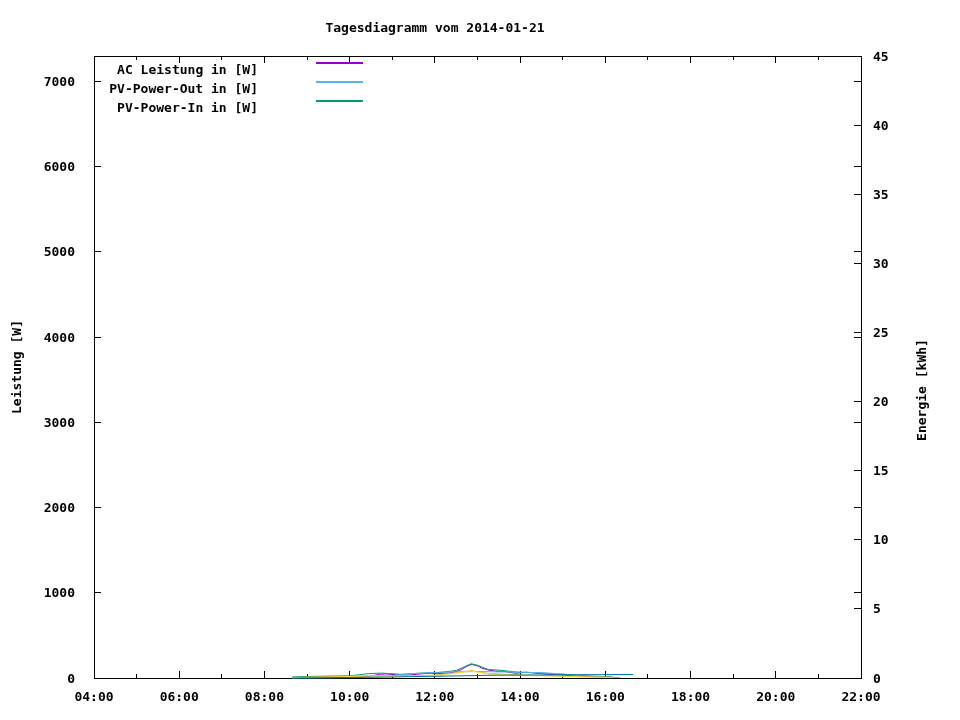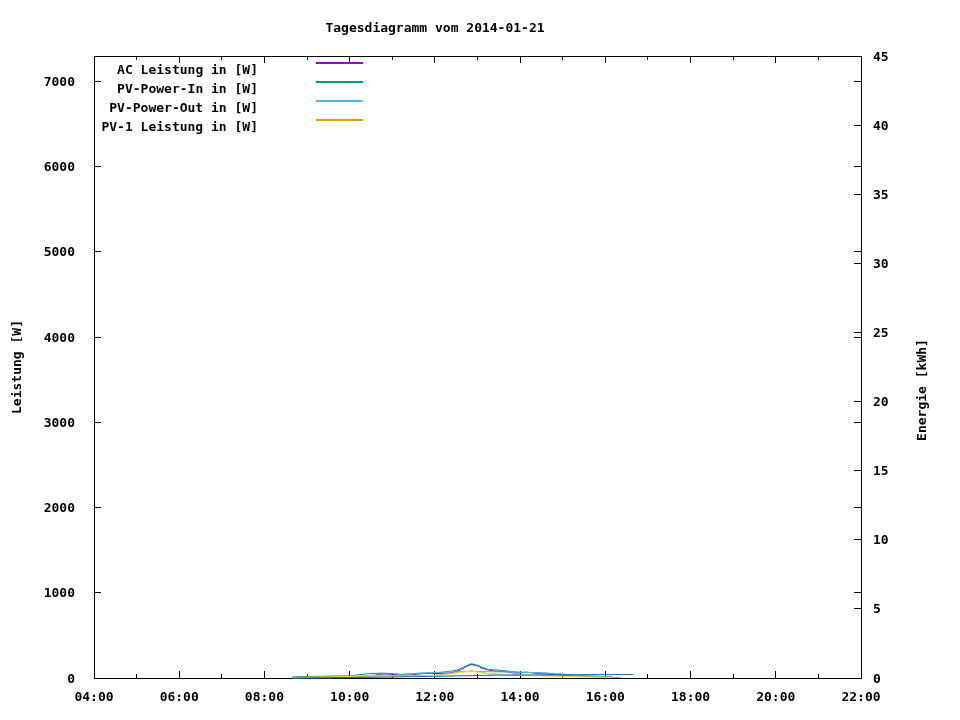--- a/index.html
+++ b/index.html
@@ -138,25 +138,21 @@
       <polyline points="292.1,677.6 328.4,677.1 368.8,675.9 400.8,676.3 439.1,675.4 471.1,671.0 488.2,673.9 518.0,675.3 554.2,676.1 588.3,677.1 612.6,677.6" fill="none" stroke="#f0e442" stroke-width="1"></polyline>
       <polyline points="292.1,678.0 328.4,677.7 371.0,677.3 392.3,677.0 413.6,676.6 434.9,676.3 456.2,675.9 477.5,675.5 498.8,675.2 520.1,675.1 541.4,675.0 562.7,674.8 584.0,674.7 605.3,674.6 633.0,674.5" fill="none" stroke="#0072b2" stroke-width="1"></polyline>
     </svg>
 
   <div class="legend">
     <div class="legend-row">
       <span class="legend-label">AC Leistung in [W]</span>
       <span class="legend-swatch" style="background: rgb(148, 0, 211);"></span>
     </div>
     <div class="legend-row">
-      <span class="legend-label">PV-Power-In in [W]</span>
-      <span class="legend-swatch" style="background: rgb(0, 158, 115);"></span>
-    </div>
-    <div class="legend-row">
       <span class="legend-label">PV-Power-Out in [W]</span>
       <span class="legend-swatch" style="background: rgb(86, 180, 233);"></span>
     </div>
     <div class="legend-row">
-      <span class="legend-label">PV-1 Leistung in [W]</span>
-      <span class="legend-swatch" style="background: rgb(230, 159, 0);"></span>
+      <span class="legend-label">PV-Power-In in [W]</span>
+      <span class="legend-swatch" style="background: rgb(0, 158, 115);"></span>
     </div>
   </div>
 </div>
 
 </body></html>

